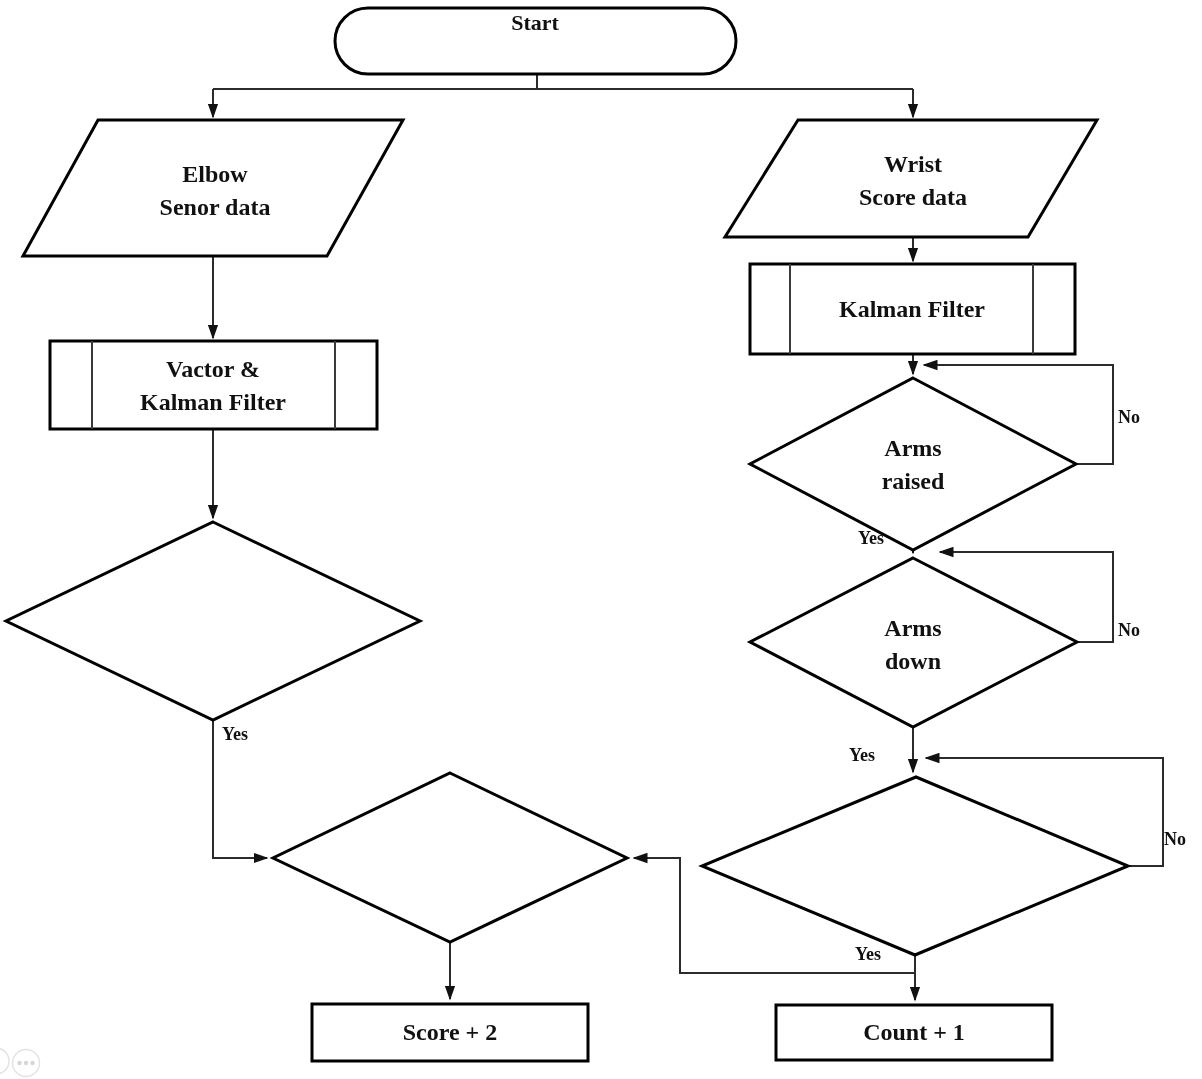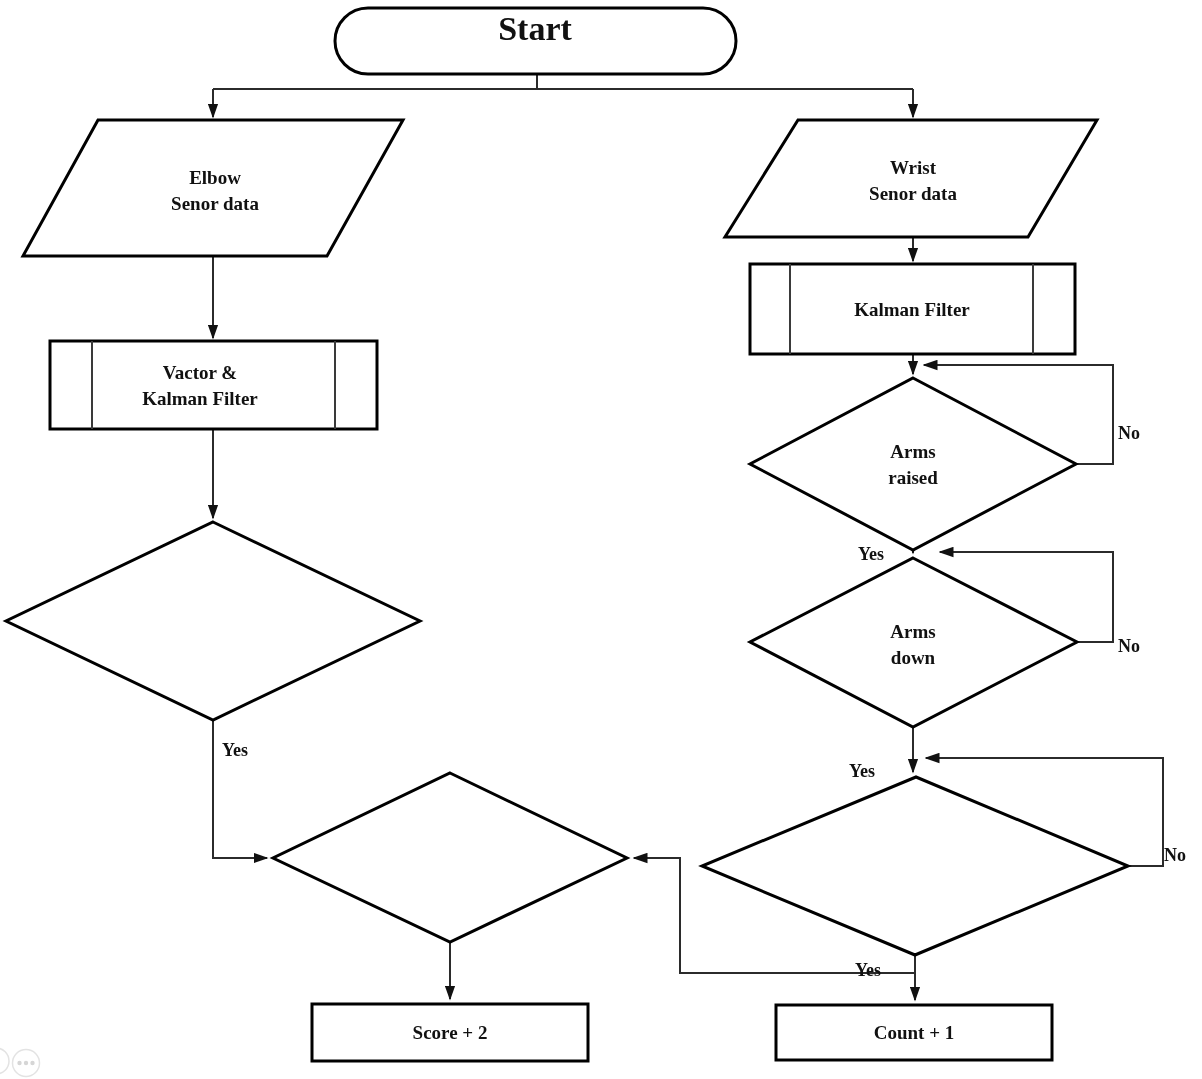--- a/index.html
+++ b/index.html
@@ -1,23 +1,23 @@
 <!DOCTYPE html>
 <html><head>
 <meta charset="utf-8">
 <style>
   html,body{margin:0;padding:0;background:#fff;}
   .stage{position:relative;width:1202px;height:1079px;background:#ffffff;overflow:hidden;
          font-family:"Liberation Serif","DejaVu Serif",serif;}
   .stage svg{position:absolute;left:0;top:0;}
   .node-label{position:absolute;transform:translate(-50%,-50%);font-weight:bold;
-              font-size:19px;line-height:1.38;color:#111;text-align:center;
+              font-size:24px;line-height:1.38;color:#111;text-align:center;
               white-space:pre-line;pointer-events:none;}
   .edge-label{position:absolute;font-weight:bold;font-size:18px;color:#111;
-              white-space:nowrap;pointer-events:none;margin-top:16px;}
+              white-space:nowrap;pointer-events:none;}
 </style>
 </head>
 <body>
 
 <div class="stage">
 
   <svg width="1202" height="1079" viewBox="0 0 1202 1079">
     <defs>
       <marker id="arrow" viewBox="0 0 10 7" refX="9" refY="3.5" markerWidth="7.5" markerHeight="5.5" orient="auto-start-reverse">
         <path d="M0,0 L10,3.5 L0,7 z" fill="#111"></path>
@@ -72,26 +72,26 @@
         <circle cx="26" cy="1063" r="13.5" fill="#ffffff" stroke="#e3e3e3" stroke-width="1.5"></circle>
         <g fill="#d6d6d6">
           <circle cx="19.5" cy="1063" r="2.2"></circle>
           <circle cx="26" cy="1063" r="2.2"></circle>
           <circle cx="32.5" cy="1063" r="2.2"></circle>
         </g>
       </g>
     </g>
   </svg>
 
-  <div class="node-label" style="left:535px;top:29px;font-size:34px">Start</div>
+  <div class="node-label" style="left:535px;top:23px;font-size:22px">Start</div>
   <div class="node-label" style="left:215px;top:191px">Elbow
 Senor data</div>
   <div class="node-label" style="left:913px;top:181px">Wrist
-Senor data</div>
-  <div class="node-label" style="left:200px;top:386px">Vactor &amp;
+Score data</div>
+  <div class="node-label" style="left:213px;top:386px">Vactor &amp;
 Kalman Filter</div>
   <div class="node-label" style="left:912px;top:310px">Kalman Filter</div>
   <div class="node-label" style="left:913px;top:465px">Arms
 raised</div>
   <div class="node-label" style="left:913px;top:645px">Arms
 down</div>
   <div class="node-label" style="left:450px;top:1033px">Score + 2</div>
   <div class="node-label" style="left:914px;top:1033px">Count + 1</div>
 
   <div class="edge-label" style="left:222px;top:724px">Yes</div>

